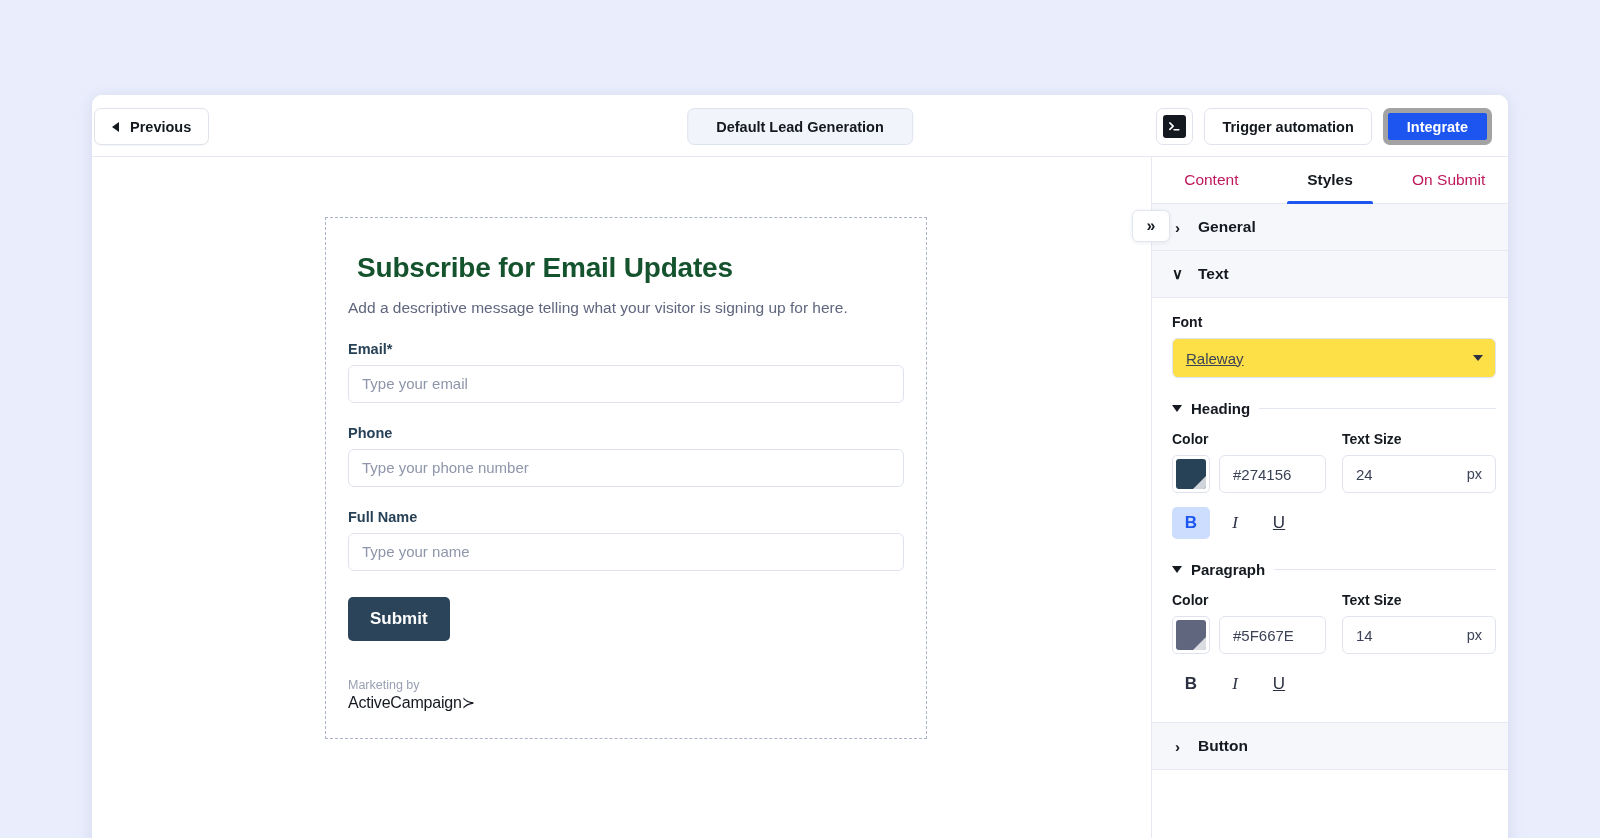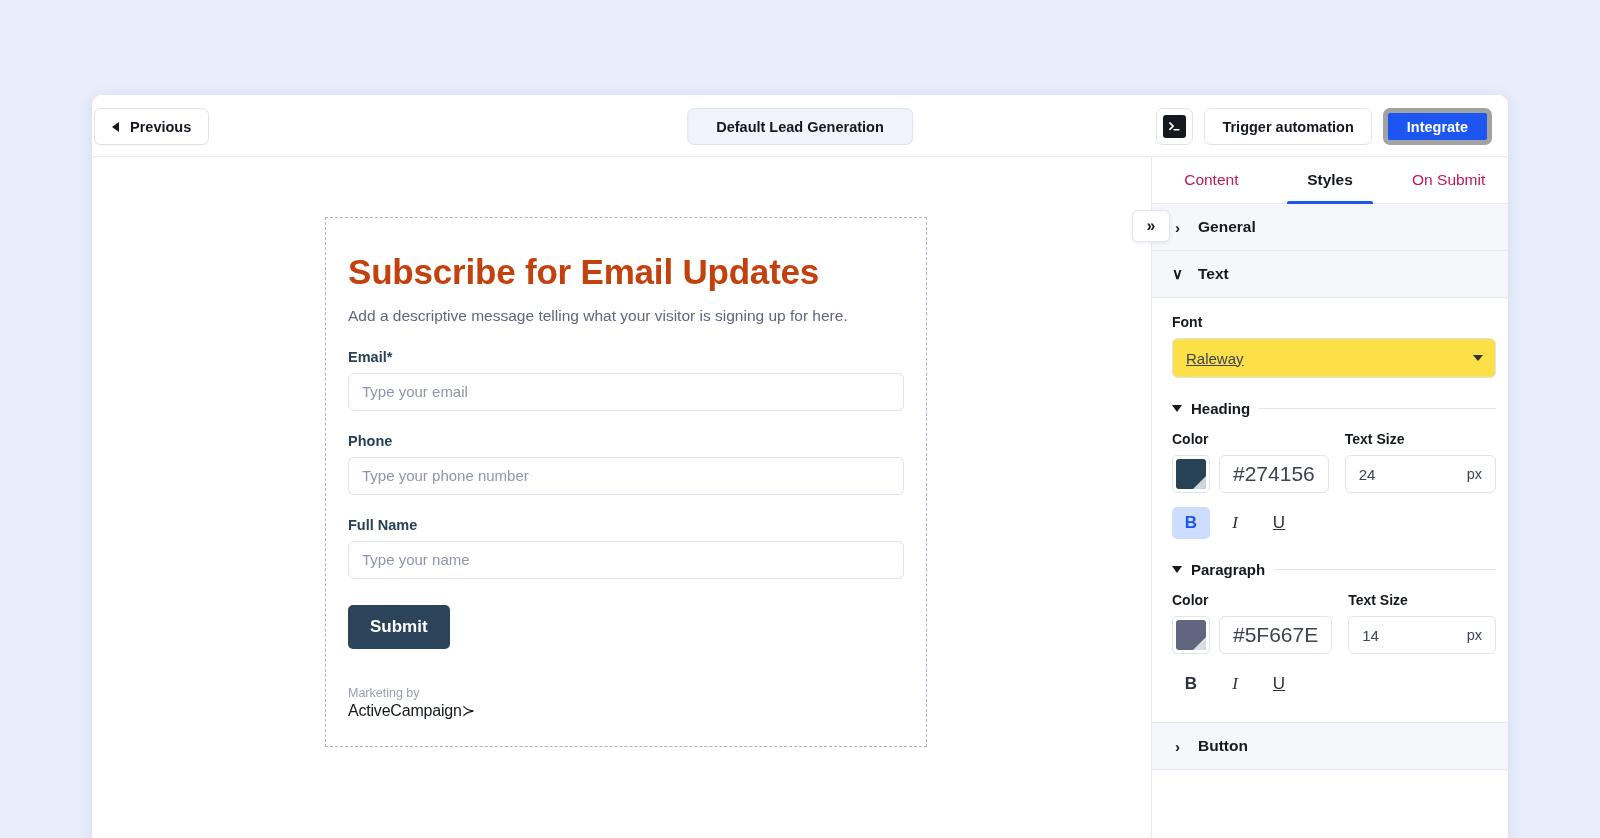--- a/index.html
+++ b/index.html
@@ -166,25 +166,25 @@
     position: absolute;
     left: 233px;
     top: 60px;
     width: 602px;
     background: #ffffff;
     border: 1px dashed #aab3c9;
     padding: 30px 22px 26px 22px;
   }
 
   .form-heading {
-    font-size: 35px;
-    font-weight: 700;
-    color: #c2410c;
+    font-size: 28px;
+    font-weight: 700;
+    color: #14532d;
     letter-spacing: -0.2px;
-    margin: 4px 0 0 0;
+    margin: 4px 0 0 9px;
   }
   .form-sub {
     font-size: 15.5px;
     color: #5f667e;
     margin-top: 14px;
     line-height: 1.35;
   }
 
   .field { margin-top: 22px; }
   .field-label {
@@ -419,21 +419,21 @@
   }
 
   .hex-box {
     flex: 1 1 auto;
     height: 38px;
     border: 1px solid #e0e4ee;
     border-radius: 6px;
     display: flex;
     align-items: center;
     padding: 0 13px;
-    font-size: 21px;
+    font-size: 15px;
     color: #3b4256;
     background: #ffffff;
     cursor: text;
   }
 
   .size-box {
     height: 38px;
     border: 1px solid #e0e4ee;
     border-radius: 6px;
     display: flex;

